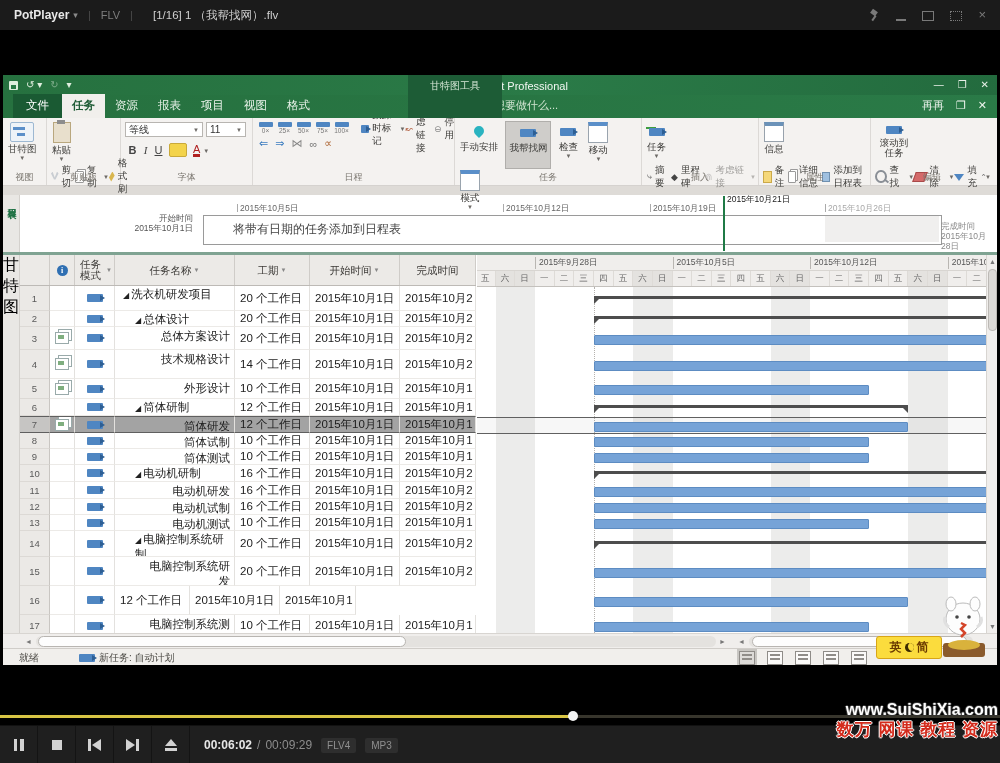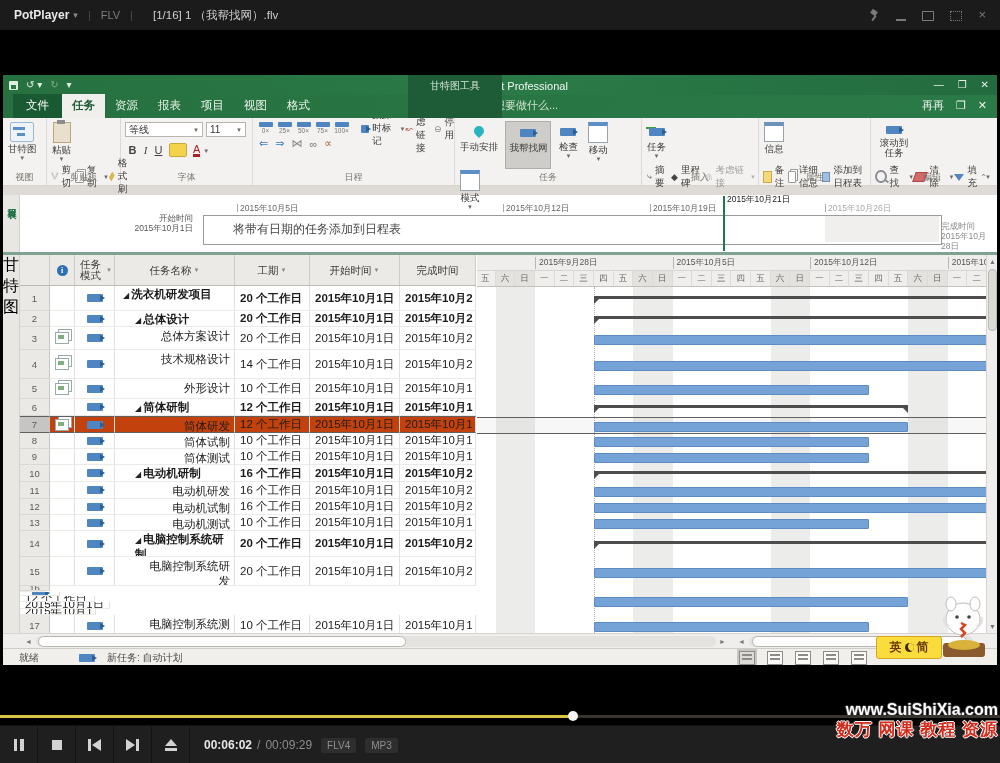--- a/index.html
+++ b/index.html
@@ -115,26 +115,26 @@
   .c-num{width:30px;}.c-info{width:25px;}.c-mode{width:40px;}.c-name{width:120px;}
   .c-dur{width:75px;}.c-start{width:90px;}.c-fin{width:76px;}
   .trow{display:flex;box-sizing:border-box;}
   .td{box-sizing:border-box;border-right:1px solid #e3e1de;border-bottom:1px solid #eceae7;
       font-size:11.5px;color:#1c1c1c;overflow:hidden;display:flex;align-items:center;}
   .td.num{background:#ebe9e6;border-right:1px solid #c9c6c2;border-bottom:1px solid #dcd9d5;
       color:#5a5a5a;font-size:9.5px;justify-content:center;}
   .td.name{display:block;line-height:12.5px;padding-top:2px;}
   .td.rt{display:block;text-align:right;padding:2px 4px 0 30px;}
   .td.pad{padding-left:5px;}
-  .b{font-weight:bold;}
+  .b{font-weight:normal;}
   .tri{font-size:8px;margin-right:2px;color:#222;}
   .indic{width:12px;height:10px;border:1px solid #9aa;background:#fff;position:relative;margin:0 auto;
      box-shadow:3px -3px 0 -1px #fff,3px -3px 0 0 #9aa;}
   .indic:after{content:"";position:absolute;left:2px;top:2px;width:6px;height:4px;background:#7fae7f;}
-  .trow.sel .td{background:#c2410c;border-top:1px solid #5f5f5f;border-bottom:1px solid #5f5f5f;}
+  .trow.sel .td{background:#a3a3a3;border-top:1px solid #5f5f5f;border-bottom:1px solid #5f5f5f;}
   .trow.sel .td.num{background:#c6c5c3;}
   
   .chart{position:absolute;left:474px;top:0;width:509px;height:100%;overflow:hidden;background:#fff;}
   .ch-weeks{position:relative;height:15px;background:#f0eeec;border-bottom:1px solid #d8d5d1;font-size:8.5px;color:#555;}
   .ch-week{position:absolute;top:2px;border-left:1px solid #b9b6b2;padding-left:3px;white-space:nowrap;}
   .ch-days{position:relative;height:15px;background:#f0eeec;border-bottom:1px solid #c4c1bd;}
   .ch-day{position:absolute;top:0;height:15px;box-sizing:border-box;border-right:1px solid #dedbd7;
       font-size:8.5px;color:#666;text-align:center;line-height:15px;}
   .ch-day.we{background:#e4e2df;}
   .ch-body{position:relative;height:348px;}
@@ -152,21 +152,21 @@
   .vs-thumb{position:absolute;left:1px;width:9px;top:14px;height:62px;background:#dcdad7;border:1px solid #bcb9b5;border-radius:4px;box-sizing:border-box;}
   .vs-down{position:absolute;bottom:0;left:0;right:0;}
   
   .hscroll{position:absolute;left:0;top:558px;width:100%;height:15px;background:#f0eeec;border-top:1px solid #d8d5d1;}
   .hs-btn{position:absolute;top:2px;width:11px;height:11px;font-size:7px;color:#777;text-align:center;line-height:11px;}
   .hs-track{position:absolute;top:2px;height:11px;background:#e4e2df;border-radius:6px;}
   .hs-thumb{position:absolute;top:2px;height:11px;background:#fdfdfd;border:1px solid #b8b5b1;border-radius:6px;box-sizing:border-box;}
   .status{position:absolute;left:0;top:573px;width:100%;height:17px;background:#f1efec;border-top:1px solid #d0cdc9;
       display:flex;align-items:center;font-size:10px;color:#4a4843;}
   .st-ready{margin-left:16px;}
-  .st-new{margin-left:40px;display:flex;align-items:center;gap:12px;}
+  .st-new{margin-left:40px;display:flex;align-items:center;gap:4px;}
   .st-views{position:absolute;right:130px;display:flex;gap:12px;align-items:center;}
   .vicon{width:14px;height:12px;border:1px solid #8f8c88;background:#fbfaf9;position:relative;}
   .vicon.on{background:#dddbd8;outline:2px solid #c8c6c2;}
   .vicon i{position:absolute;left:2px;top:2px;right:2px;height:2px;background:#8f8c88;}
   .vicon i+i{top:6px;}
   .ime{position:absolute;left:873px;top:561px;width:64px;height:21px;background:#fbdc3d;border:1px solid #d8a516;
       border-radius:3px;z-index:40;display:flex;align-items:center;justify-content:center;gap:3px;
       font-size:12px;font-weight:bold;color:#6b3a00;}
   .ime .moon{width:9px;height:9px;border-radius:50%;background:#3c2a00;position:relative;overflow:hidden;}
   .ime .moon:after{content:"";position:absolute;left:3px;top:-1px;width:9px;height:9px;border-radius:50%;background:#fbdc3d;}
@@ -682,21 +682,21 @@
                 <div class="td num c-num">15</div>
                 <div class="td c-info" style="justify-content: center;"></div>
                 <div class="td c-mode" style="justify-content: center;">
                   <span class="modechip"></span>
                 </div>
                 <div class="td rt c-name">电脑控制系统研发</div>
                 <div class="td pad c-dur">20 个工作日</div>
                 <div class="td pad c-start">2015年10月1日</div>
                 <div class="td pad c-fin">2015年10月2</div>
               </div>
-              <div class="trow" style="height: 29px; flex-direction: column;">
+              <div class="trow" style="height: 29px;">
                 <div class="td num c-num">16</div>
                 <div class="td c-info" style="justify-content: center;"></div>
                 <div class="td c-mode" style="justify-content: center;">
                   <span class="modechip"></span>
                 </div>
                 <div class="td pad c-dur">12 个工作日</div>
                 <div class="td pad c-start">2015年10月1日</div>
                 <div class="td pad c-fin">2015年10月1</div>
               </div>
               <div class="trow" style="height: 22px;">

